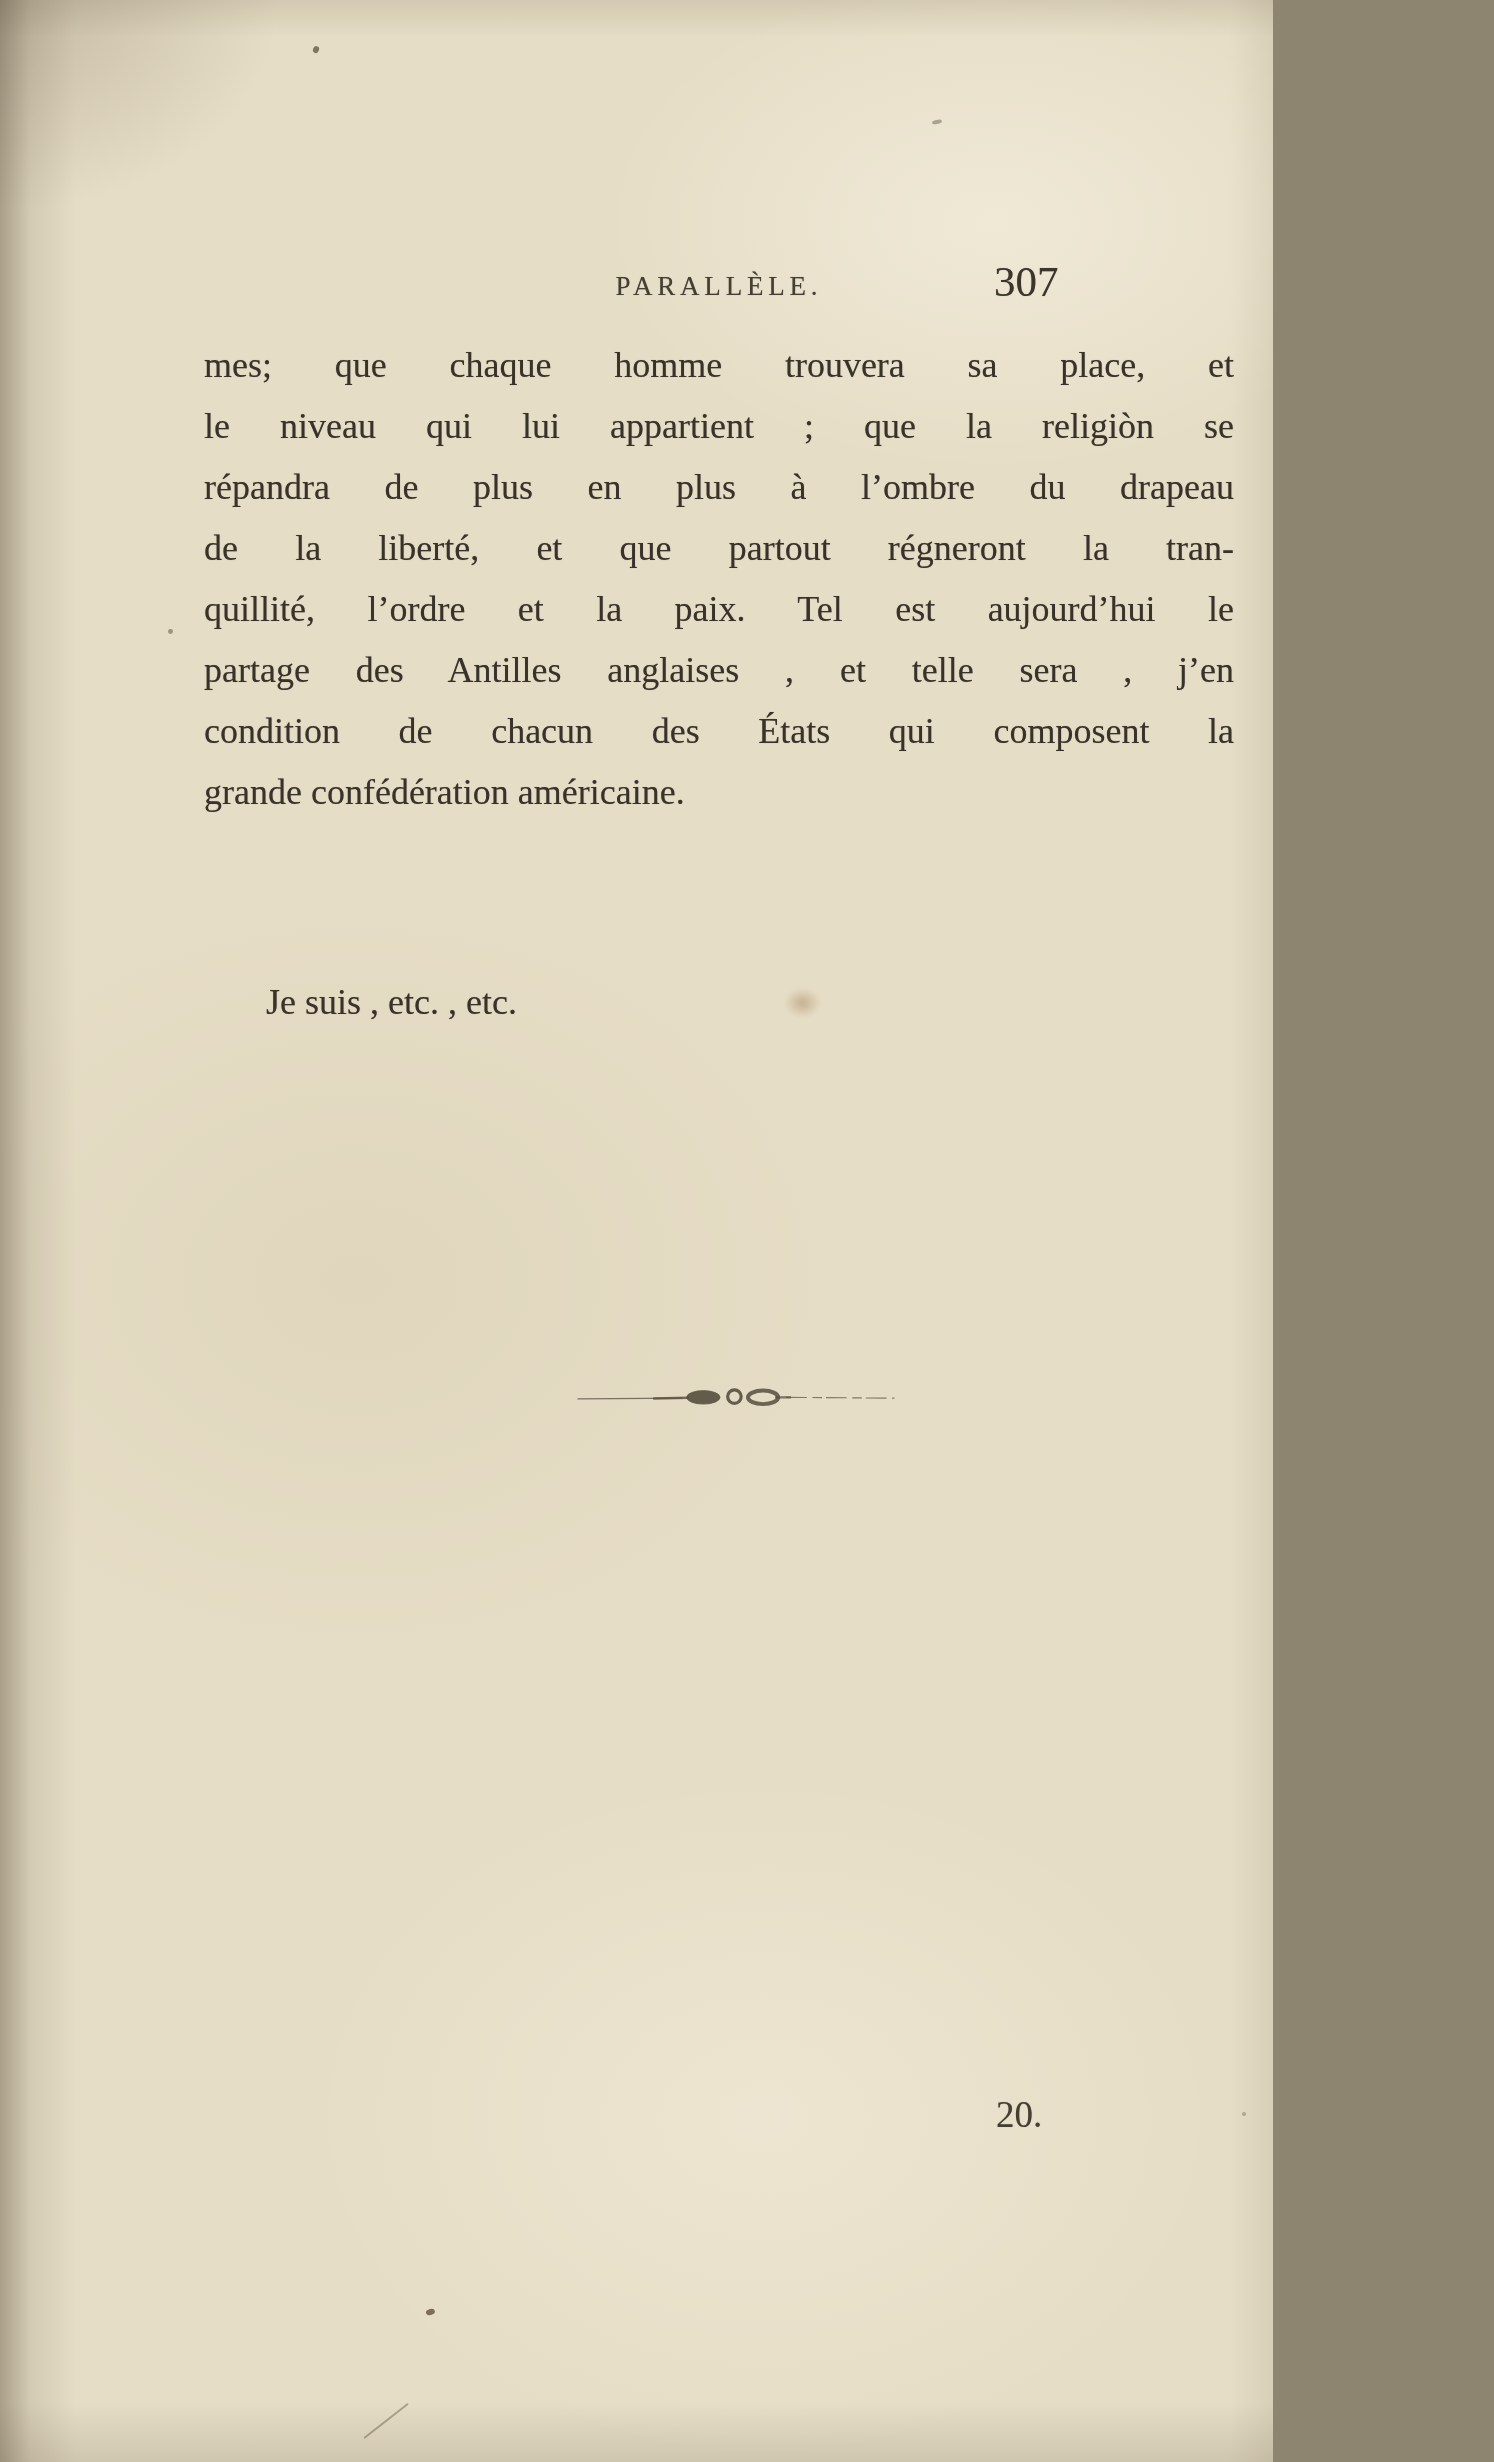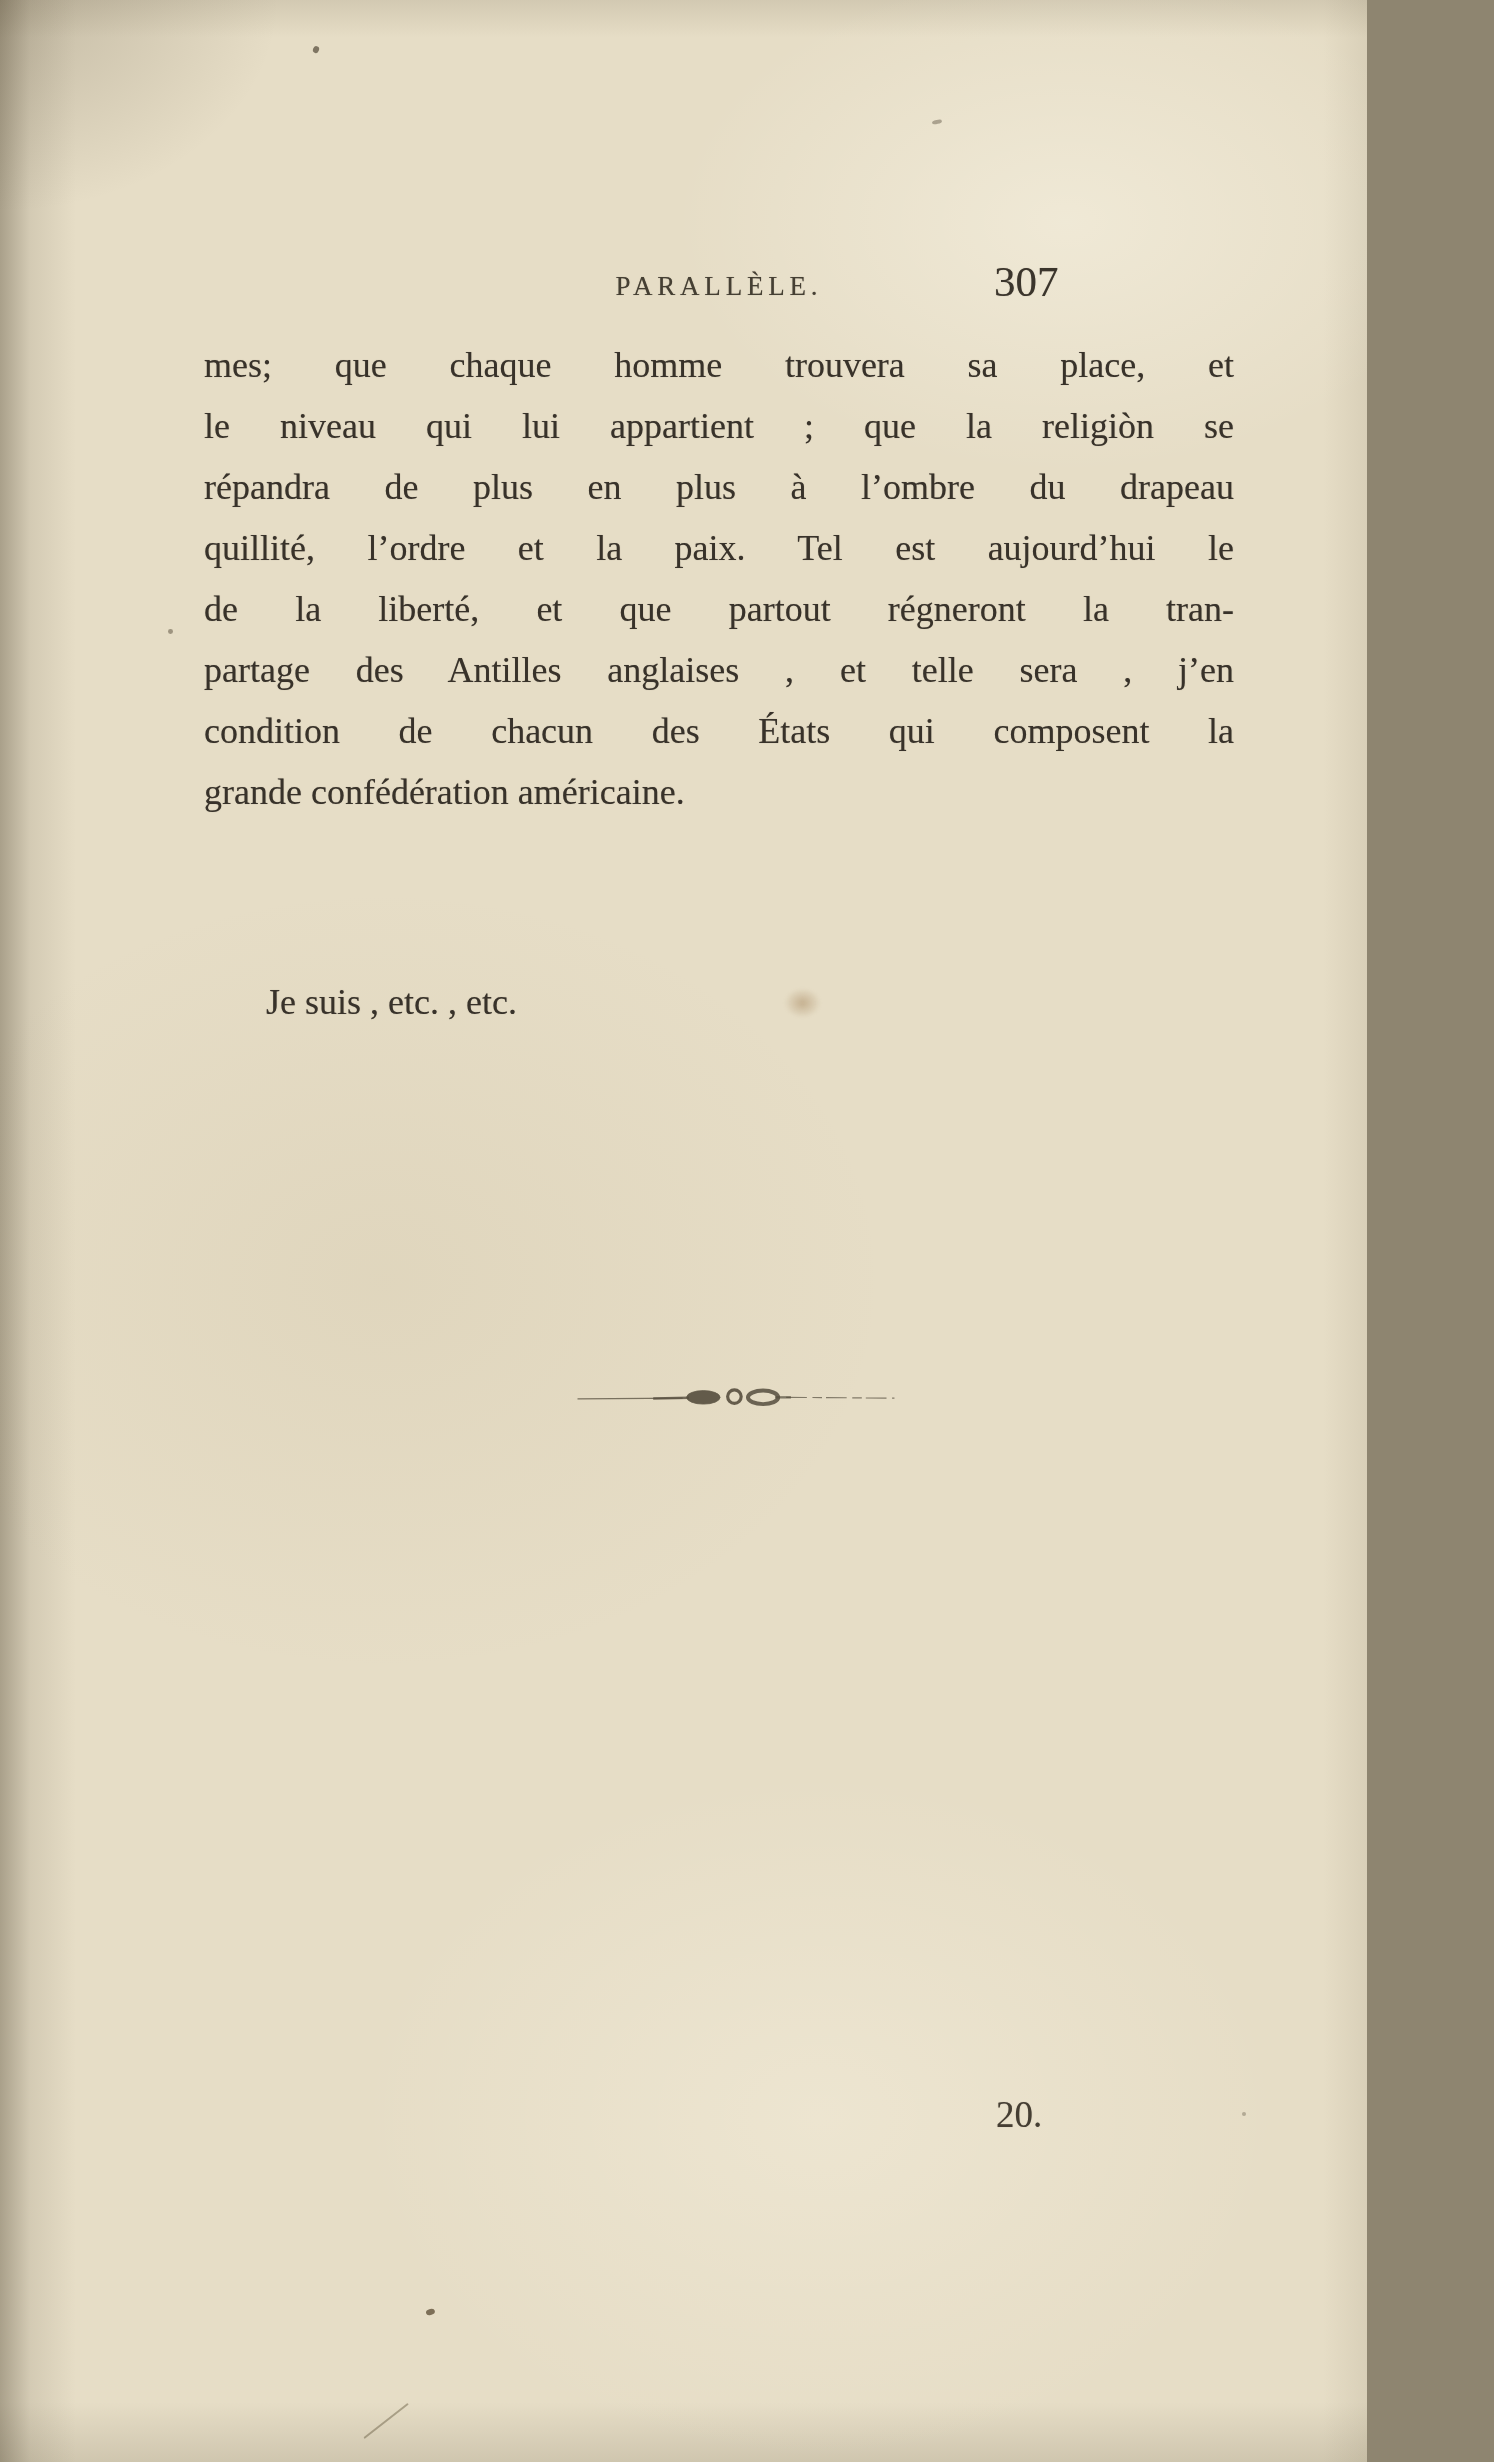--- a/index.html
+++ b/index.html
@@ -2,35 +2,36 @@
 <html style="font-size:12.8px"><head>
 <meta charset="utf-8">
 <style>
   html, body {
     margin: 0;
     padding: 0;
     background: #8e8570;
   }
   .page {
     position: relative;
-    width: 1367px;
+    width: 1249px;
     height: 2462px;
     overflow: hidden;
     background-color: #e6ddc6;
     background-image:
       radial-gradient(ellipse 559px 359px at 78% 9%, rgba(255,252,240,0.38), rgba(255,252,240,0) 70%),
       radial-gradient(ellipse 718px 559px at 28% 52%, rgba(168,150,112,0.10), rgba(168,150,112,0) 70%),
       radial-gradient(ellipse 639px 479px at 60% 86%, rgba(255,250,236,0.28), rgba(255,250,236,0) 72%),
       radial-gradient(ellipse 399px 303px at 0% 0%, rgba(70,58,38,0.22), rgba(70,58,38,0) 70%),
       linear-gradient(to right, rgba(78,68,48,0.40), rgba(78,68,48,0.12) 30px, rgba(78,68,48,0) 76px),
       linear-gradient(to left, rgba(100,90,64,0.10), rgba(100,90,64,0) 44px),
       linear-gradient(to bottom, rgba(100,90,64,0.15), rgba(100,90,64,0) 38px),
       linear-gradient(to top, rgba(95,85,60,0.17), rgba(95,85,60,0) 60px);
     font-family: "Liberation Serif", "DejaVu Serif", serif;
     color: #38322a;
+    padding-left: 24px;
   }
   .running-head {
     position: absolute;
     top: 271px;
     left: 204px;
     width: 1030px;
     text-align: center;
     font-size: 27px;
     letter-spacing: 4.8px;
     color: #453f33;
@@ -123,22 +124,22 @@
 <div class="page">
 
   <div class="running-head">PARALLÈLE.</div>
 
   <div class="page-number">307</div>
 
   <div class="body-text">
     <div class="line">mes; que chaque homme trouvera sa place, et</div>
     <div class="line">le niveau qui lui appartient ; que la religiòn se</div>
     <div class="line">répandra de plus en plus à l’ombre du drapeau</div>
+    <div class="line">de la liberté, et que partout régneront la tran-</div>
     <div class="line">quillité, l’ordre et la paix. Tel est aujourd’hui le</div>
-    <div class="line">de la liberté, et que partout régneront la tran-</div>
     <div class="line">partage des Antilles anglaises , et telle sera , j’en</div>
     <div class="line">condition de chacun des États qui composent la</div>
     <div class="line last">grande confédération américaine.</div>
   </div>
 
   <div class="closing-line">Je suis , etc. , etc.</div>
 
   <div class="ornament">
     <svg width="318" height="22.3" viewBox="0 0 398 28" xmlns="http://www.w3.org/2000/svg">
       <g stroke="#564e3e" fill="none">

